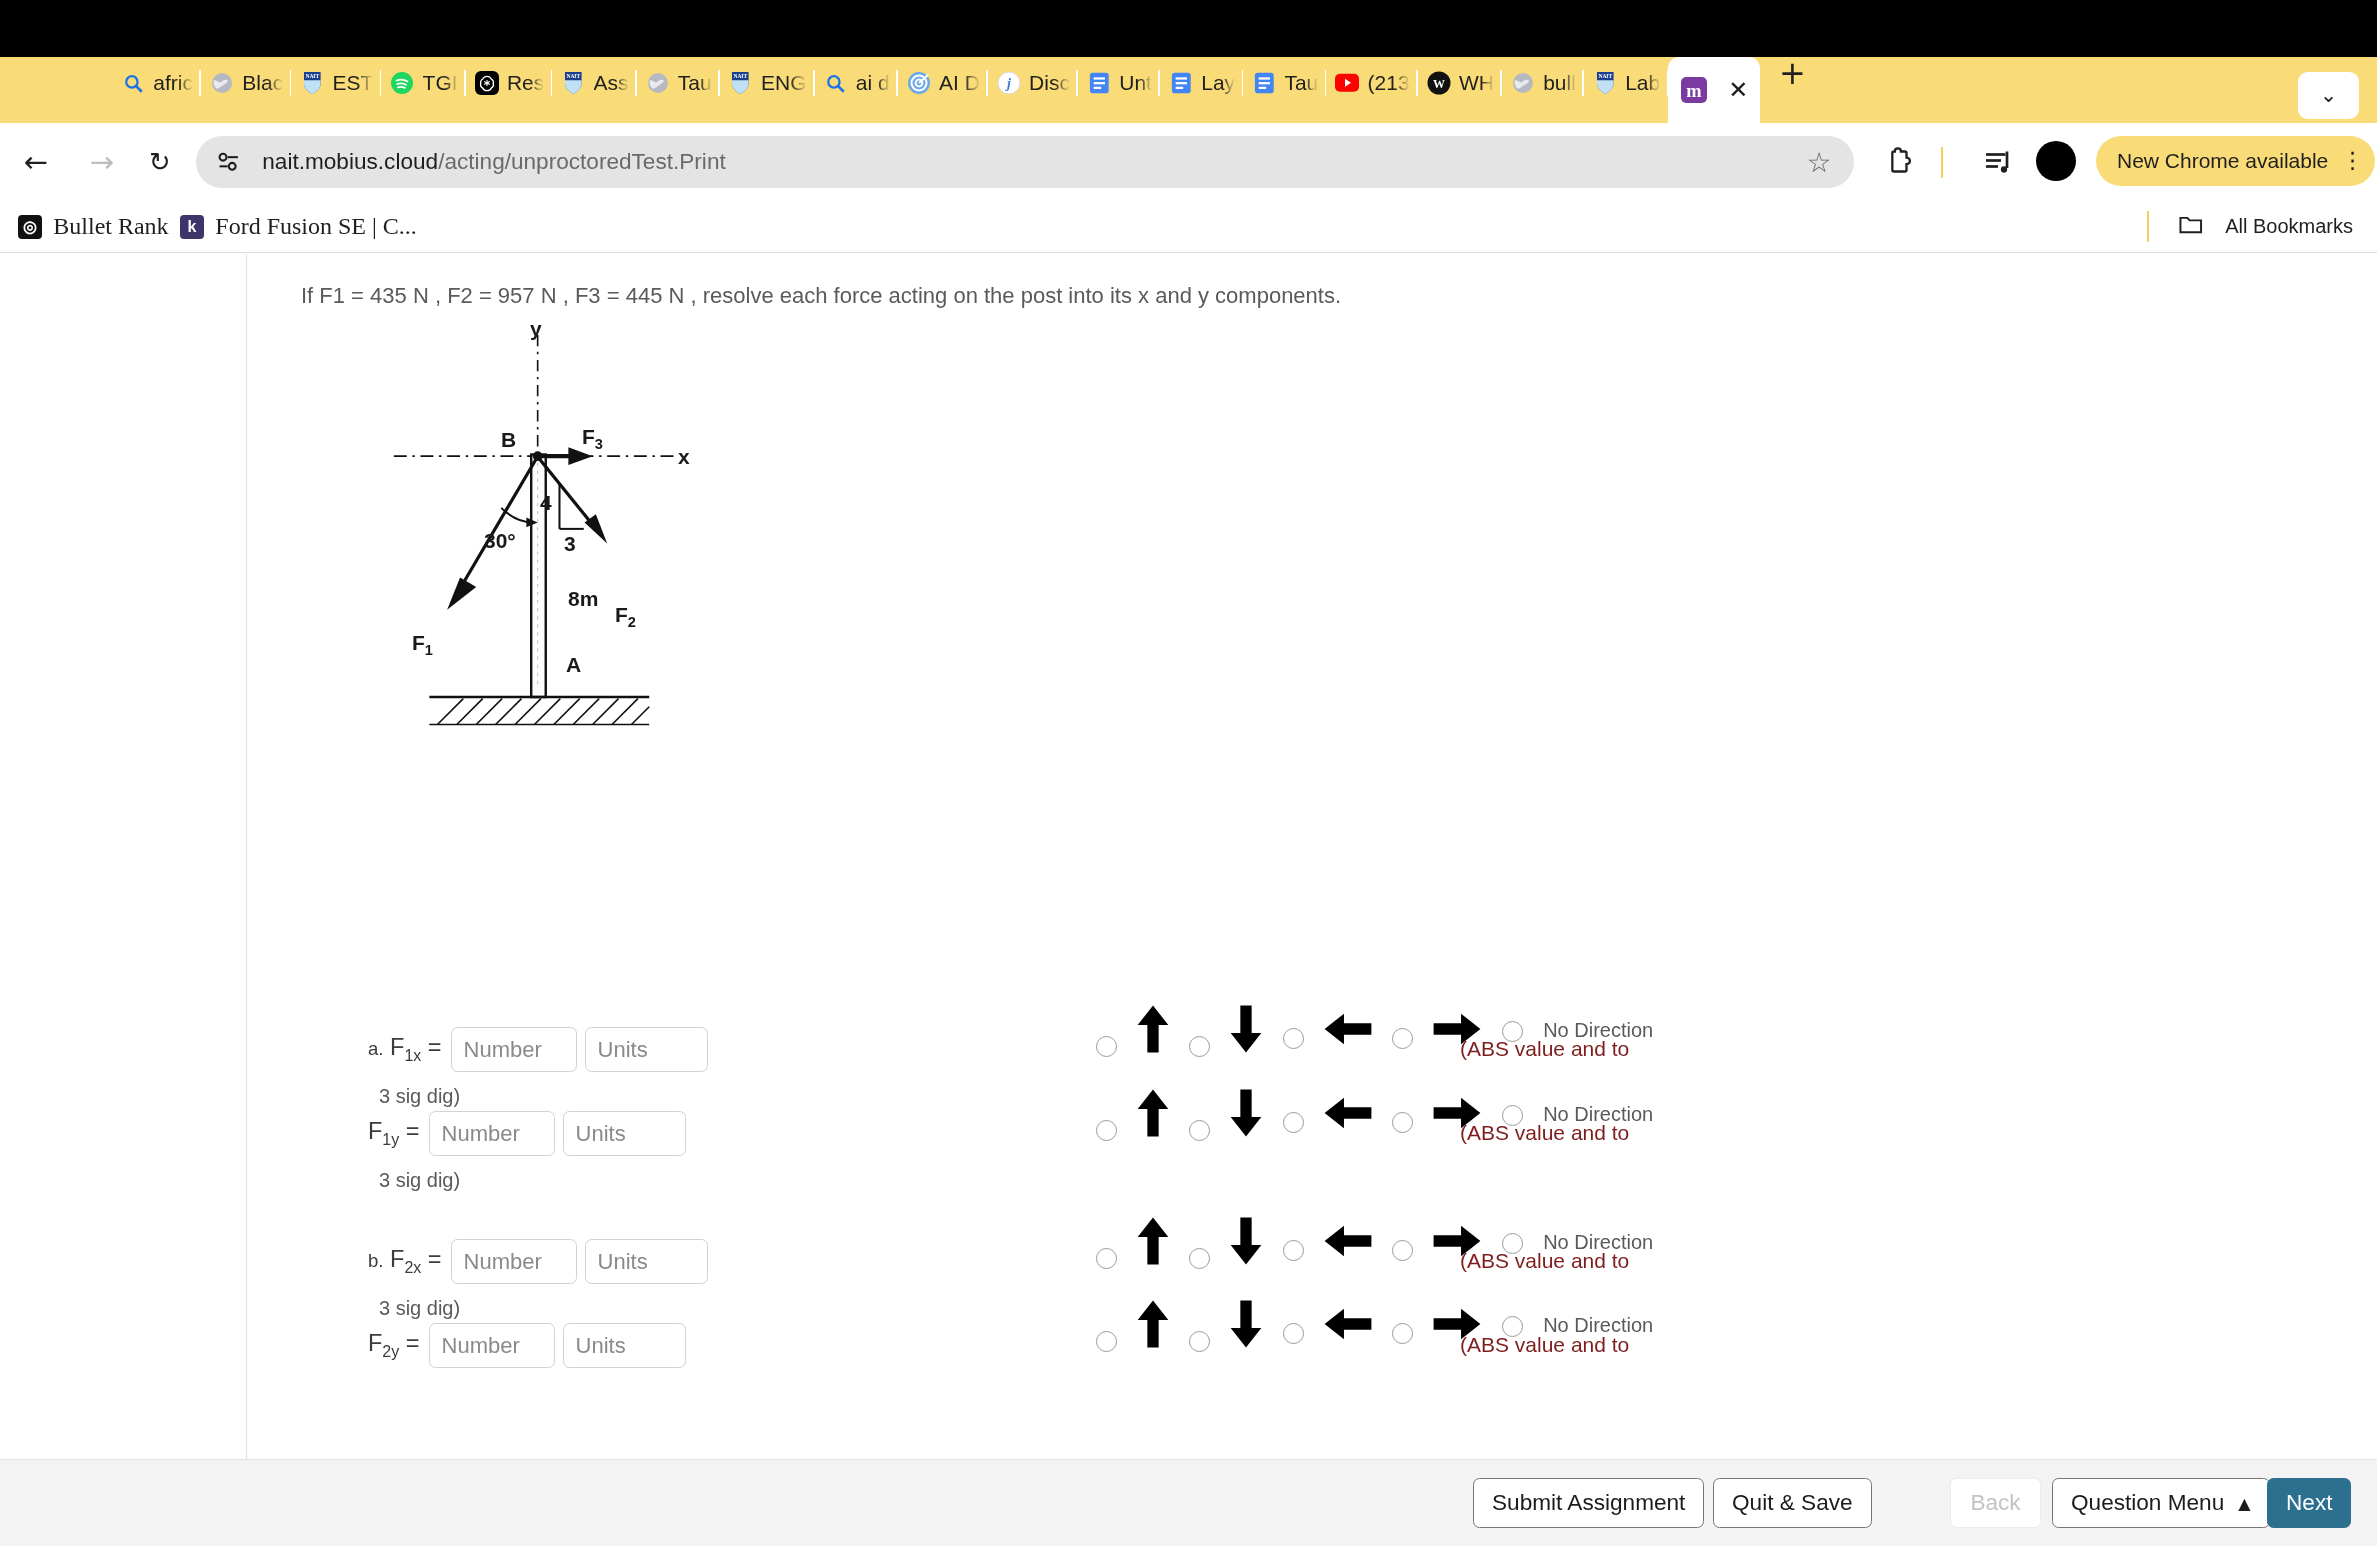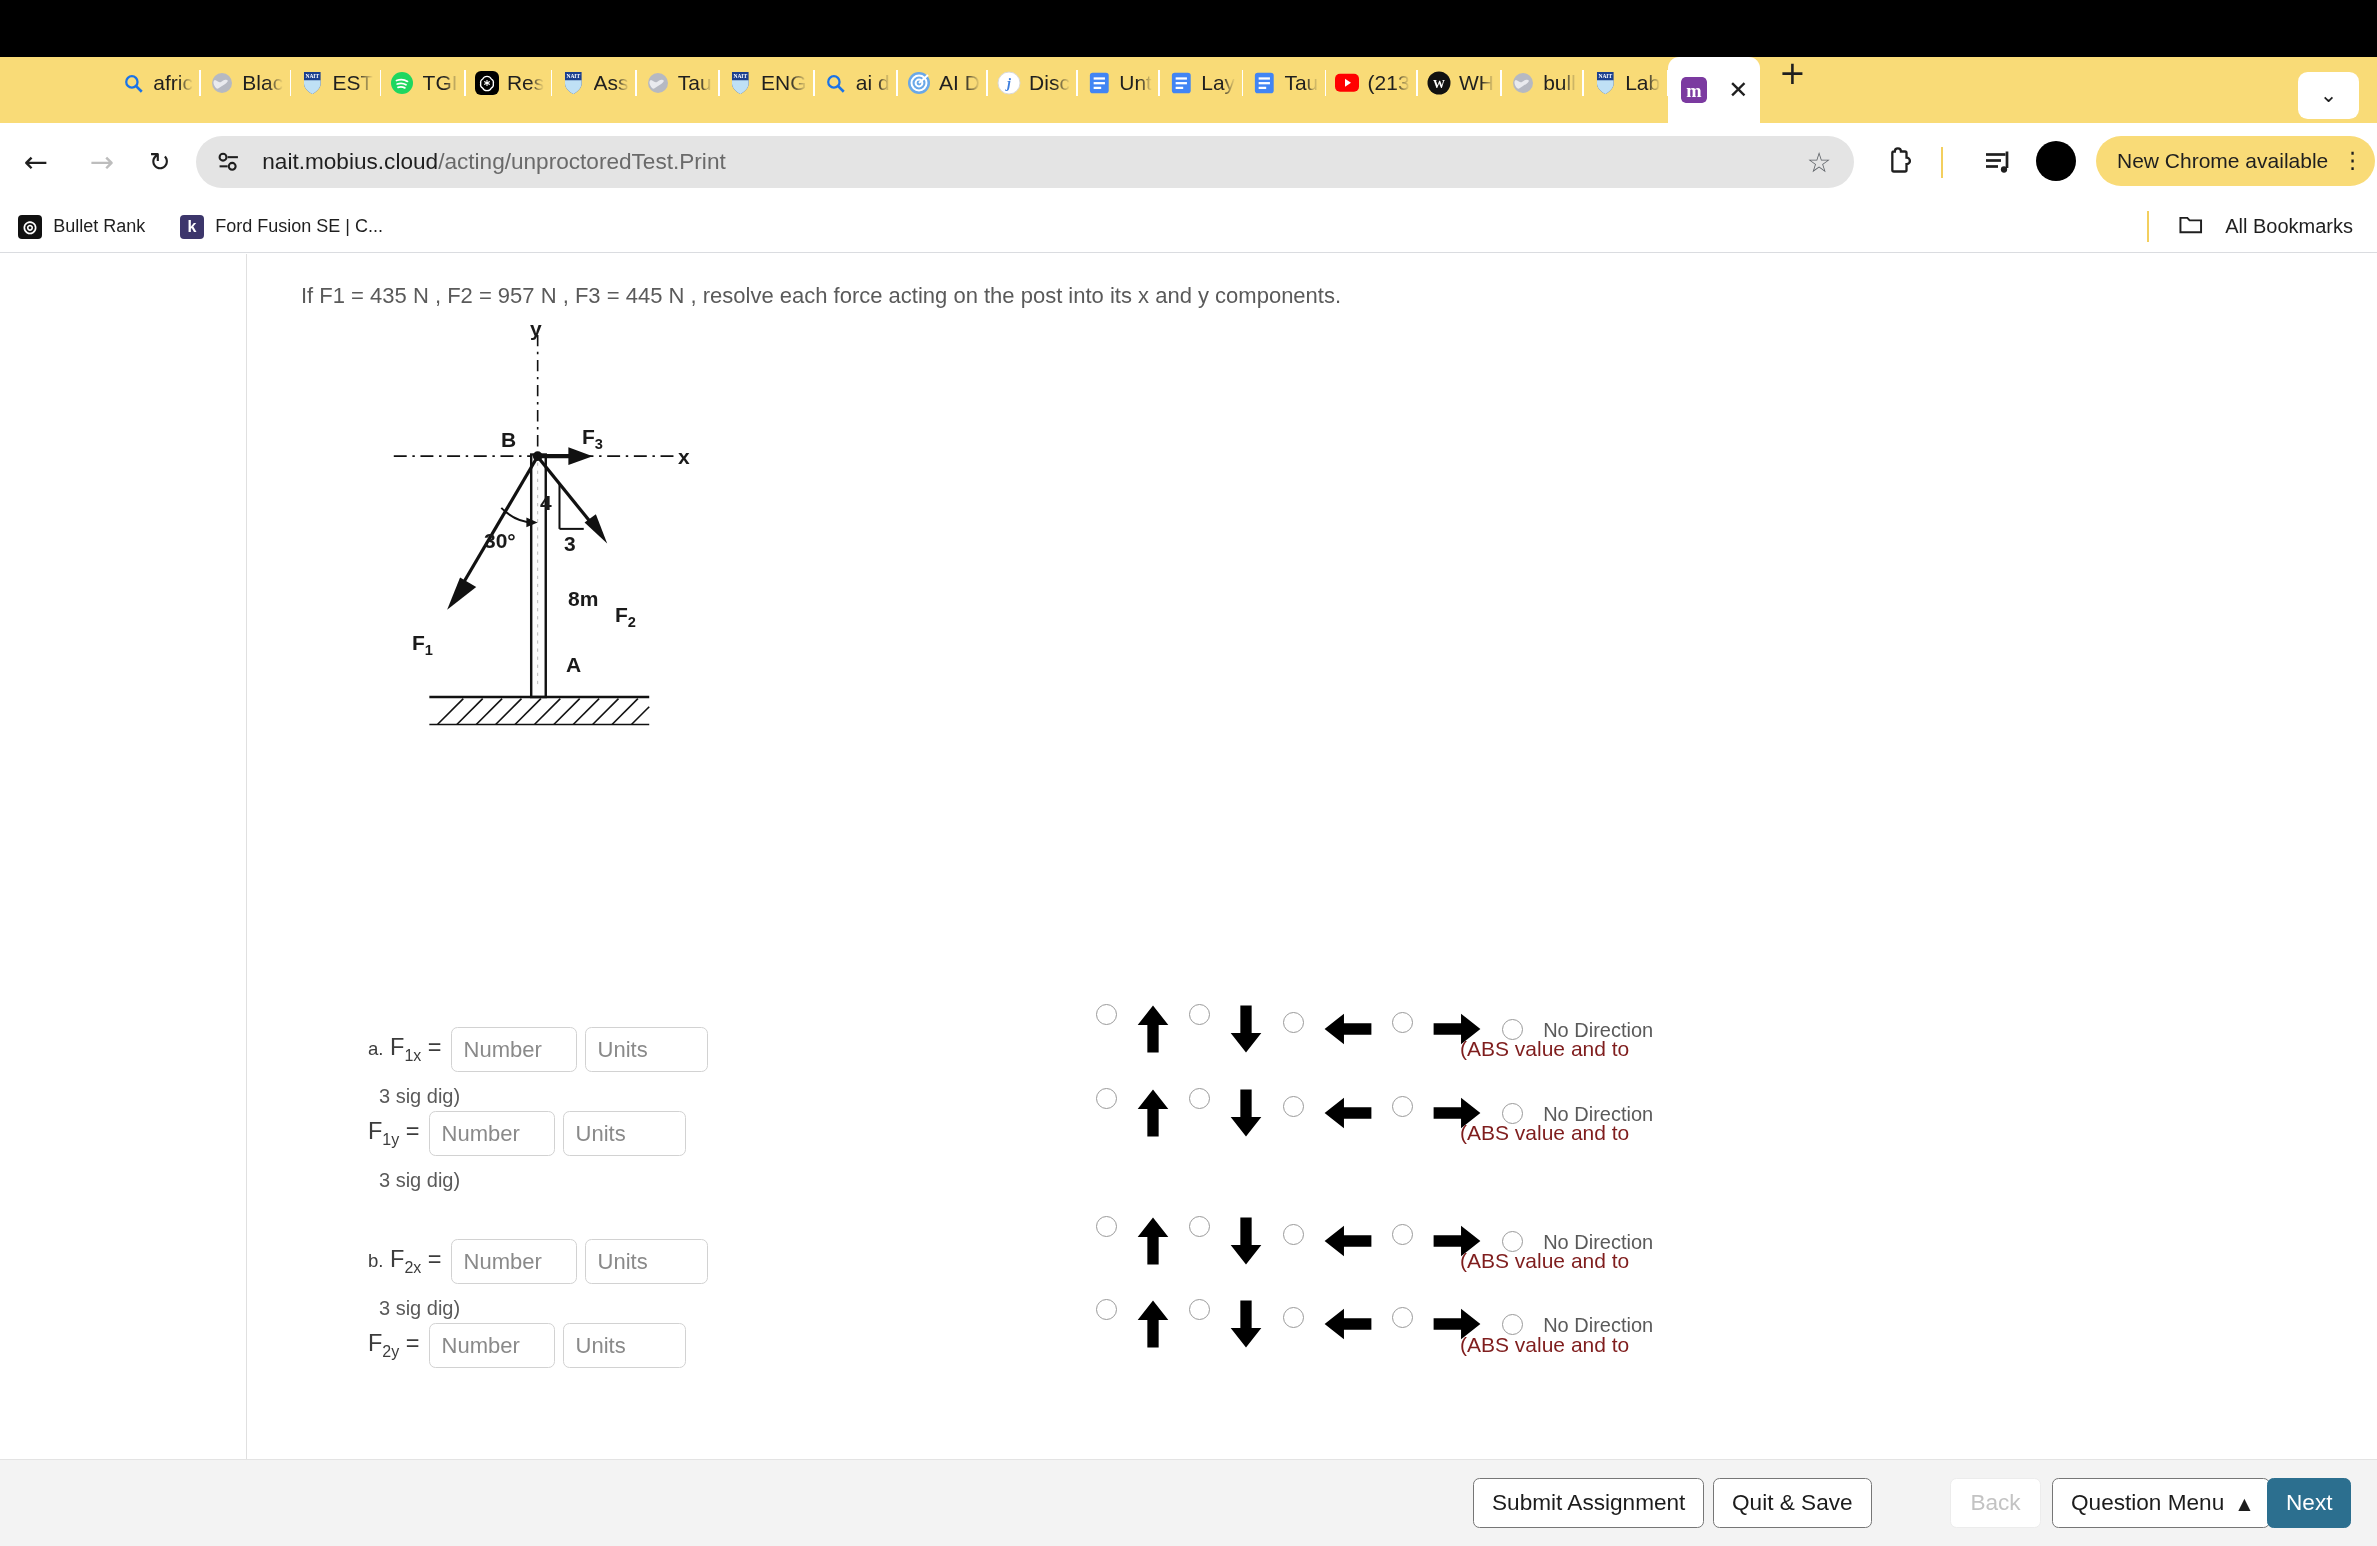--- a/index.html
+++ b/index.html
@@ -160,21 +160,21 @@
     position: absolute; top: 9.7px;
     display: flex; align-items: center; gap: 11.3px;
     height: 32px;
   }
   .bm .bmicon {
     width: 24px; height: 24px; flex:0 0 24px;
     border-radius: 4px;
     display: flex; align-items: center; justify-content: center;
     color: #fff; font-size: 16px; font-weight: bold;
   }
-  .bm .bmlabel { font-size: 18px; color: #1f1f1f; white-space: nowrap; }
+  .bm .bmlabel { font-size: 24px; color: #1f1f1f; white-space: nowrap; font-family: Liberation Serif, serif; }
   .bm1 { left: 18px; }
   .bm2 { left: 180px; }
   .bmi-bullet { background: #111111; border-radius: 6.5px; }
   .bmi-k { background: #3c366b; }
   .allbm {
     position: absolute; right: 24px; top: 9.7px;
     display: flex; align-items: center; gap: 21px; height: 32px;
   }
   .allbm .sep { width: 2.4px; height: 31px; background: #f3cf5e; margin-right: 6.5px; }
   .allbm .lbl { font-size: 20px; color: #1f1f1f; }
@@ -208,21 +208,21 @@
   .fig-label {
     position: absolute;
     font-family: "Liberation Sans", sans-serif;
     color: #1a1a1a; font-weight: bold;
   }
   .dir-row {
     position: absolute;
     display: flex; align-items: center;
   }
   .dir-opt {
-    display: flex; align-items: flex-start; gap: 19px;
+    display: flex; align-items: flex-end; gap: 19px;
     margin-right: 19.4px;
   }
   .radio {
     width: 21px; height: 21px;
     border: 1.6px solid #9a9a9a;
     border-radius: 50%;
     background: #fff;
     flex: 0 0 21px;
   }
   .nodir-label { font-size: 20px; color: #5a5a5a; margin-left: 1.6px; }

